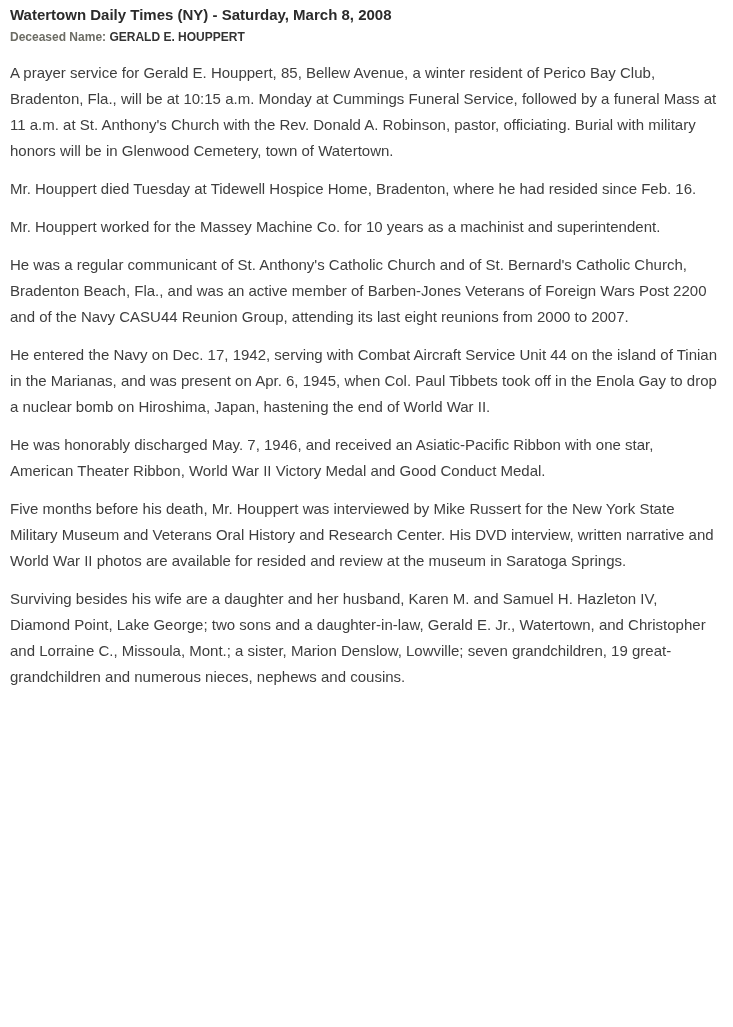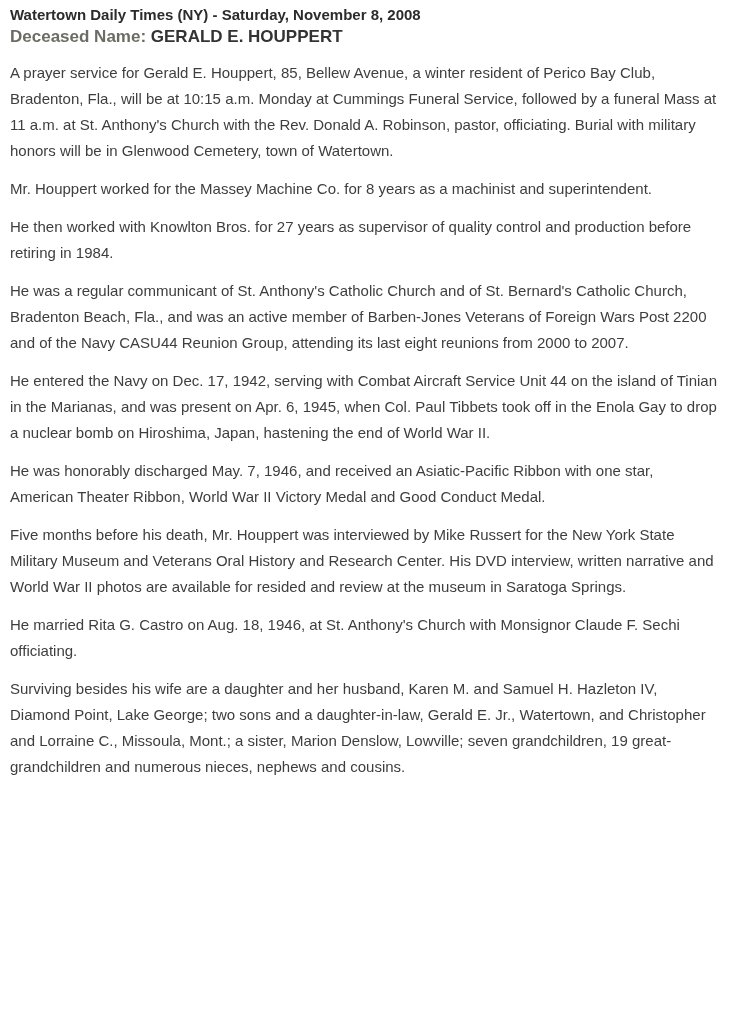--- a/index.html
+++ b/index.html
@@ -24,52 +24,51 @@
     width: 733px;
   }
   .source-line {
     font-size: 15px;
     font-weight: bold;
     color: var(--title_text);
     line-height: 22px;
     margin: 0;
   }
   .deceased-line {
-    font-size: 17px;
+    font-size: 12px;
     font-weight: bold;
     line-height: 22px;
     margin: 0;
   }
   .deceased-label { color: var(--label_text); }
   .deceased-name  { color: var(--name_text); }
   .article { margin-top: 7px; }
   .article p {
     font-size: 15px;
     line-height: 26px;
     color: var(--body_text);
     margin: 12px 0 0 0;
   }
 </style>
 </head>
 <body>
 
 <div class="page">
 
-  <div class="source-line">Watertown Daily Times (NY) - Saturday, November 8, 2008</div>
+  <div class="source-line">Watertown Daily Times (NY) - Saturday, March 8, 2008</div>
 
   <div class="deceased-line">
     <span class="deceased-label">Deceased Name:</span>
     <span class="deceased-name">GERALD E. HOUPPERT</span>
   </div>
 
   <div class="article">
     <p>A prayer service for Gerald E. Houppert, 85, Bellew Avenue, a winter resident of Perico Bay Club, Bradenton, Fla., will be at 10:15 a.m. Monday at Cummings Funeral Service, followed by a funeral Mass at 11 a.m. at St. Anthony's Church with the Rev. Donald A. Robinson, pastor, officiating. Burial with military honors will be in Glenwood Cemetery, town of Watertown.</p>
-    <p>Mr. Houppert worked for the Massey Machine Co. for 8 years as a machinist and superintendent.</p>
-    <p>He then worked with Knowlton Bros. for 27 years as supervisor of quality control and production before retiring in 1984.</p>
+    <p>Mr. Houppert died Tuesday at Tidewell Hospice Home, Bradenton, where he had resided since Feb. 16.</p>
+    <p>Mr. Houppert worked for the Massey Machine Co. for 10 years as a machinist and superintendent.</p>
     <p>He was a regular communicant of St. Anthony's Catholic Church and of St. Bernard's Catholic Church, Bradenton Beach, Fla., and was an active member of Barben-Jones Veterans of Foreign Wars Post 2200 and of the Navy CASU44 Reunion Group, attending its last eight reunions from 2000 to 2007.</p>
     <p>He entered the Navy on Dec. 17, 1942, serving with Combat Aircraft Service Unit 44 on the island of Tinian in the Marianas, and was present on Apr. 6, 1945, when Col. Paul Tibbets took off in the Enola Gay to drop a nuclear bomb on Hiroshima, Japan, hastening the end of World War II.</p>
     <p>He was honorably discharged May. 7, 1946, and received an Asiatic-Pacific Ribbon with one star, American Theater Ribbon, World War II Victory Medal and Good Conduct Medal.</p>
     <p>Five months before his death, Mr. Houppert was interviewed by Mike Russert for the New York State Military Museum and Veterans Oral History and Research Center. His DVD interview, written narrative and World War II photos are available for resided and review at the museum in Saratoga Springs.</p>
-    <p>He married Rita G. Castro on Aug. 18, 1946, at St. Anthony's Church with Monsignor Claude F. Sechi officiating.</p>
     <p>Surviving besides his wife are a daughter and her husband, Karen M. and Samuel H. Hazleton IV, Diamond Point, Lake George; two sons and a daughter-in-law, Gerald E. Jr., Watertown, and Christopher and Lorraine C., Missoula, Mont.; a sister, Marion Denslow, Lowville; seven grandchildren, 19 great-grandchildren and numerous nieces, nephews and cousins.</p>
   </div>
 
 </div>
 
 </body></html>

